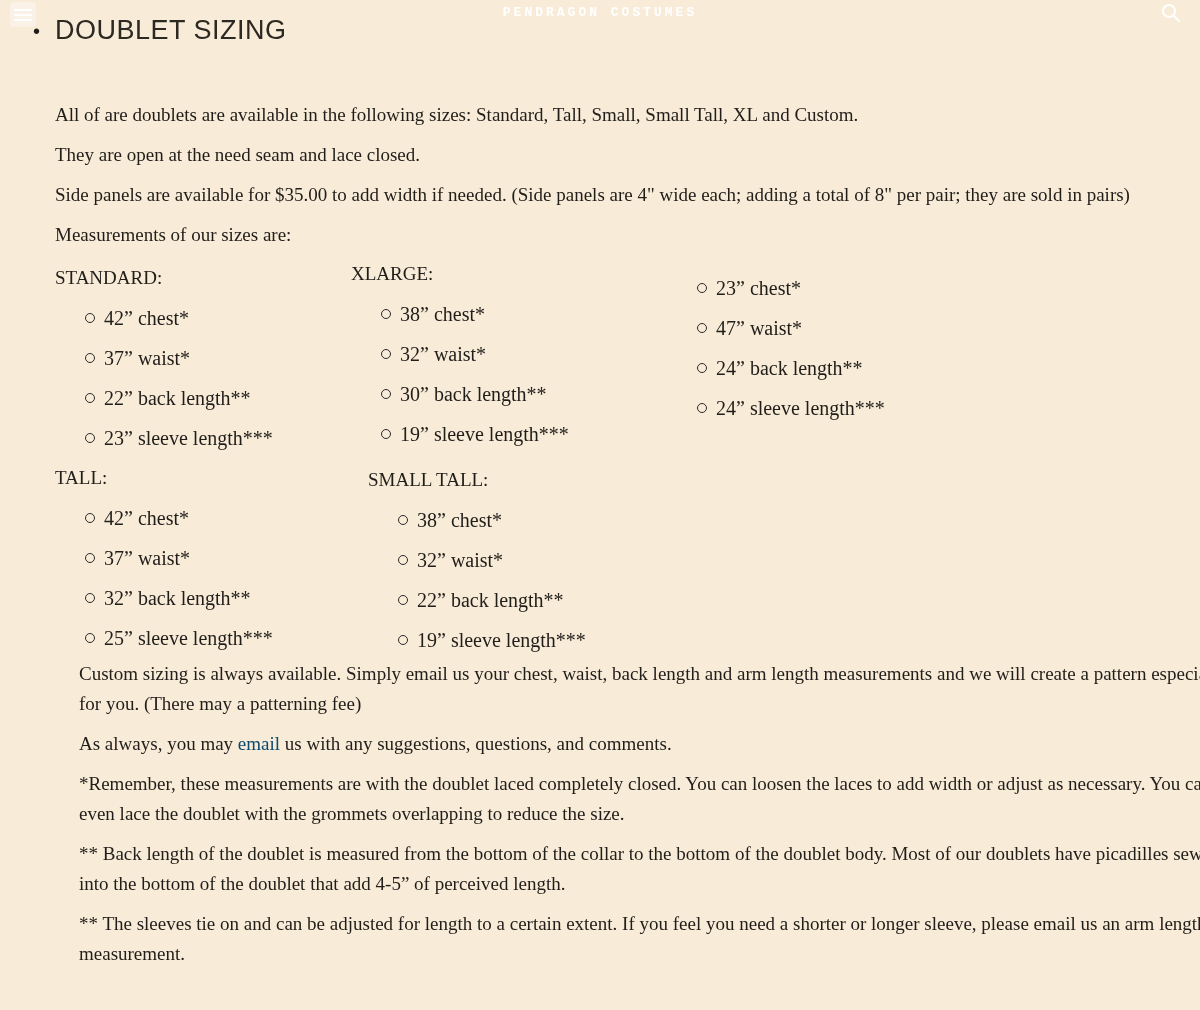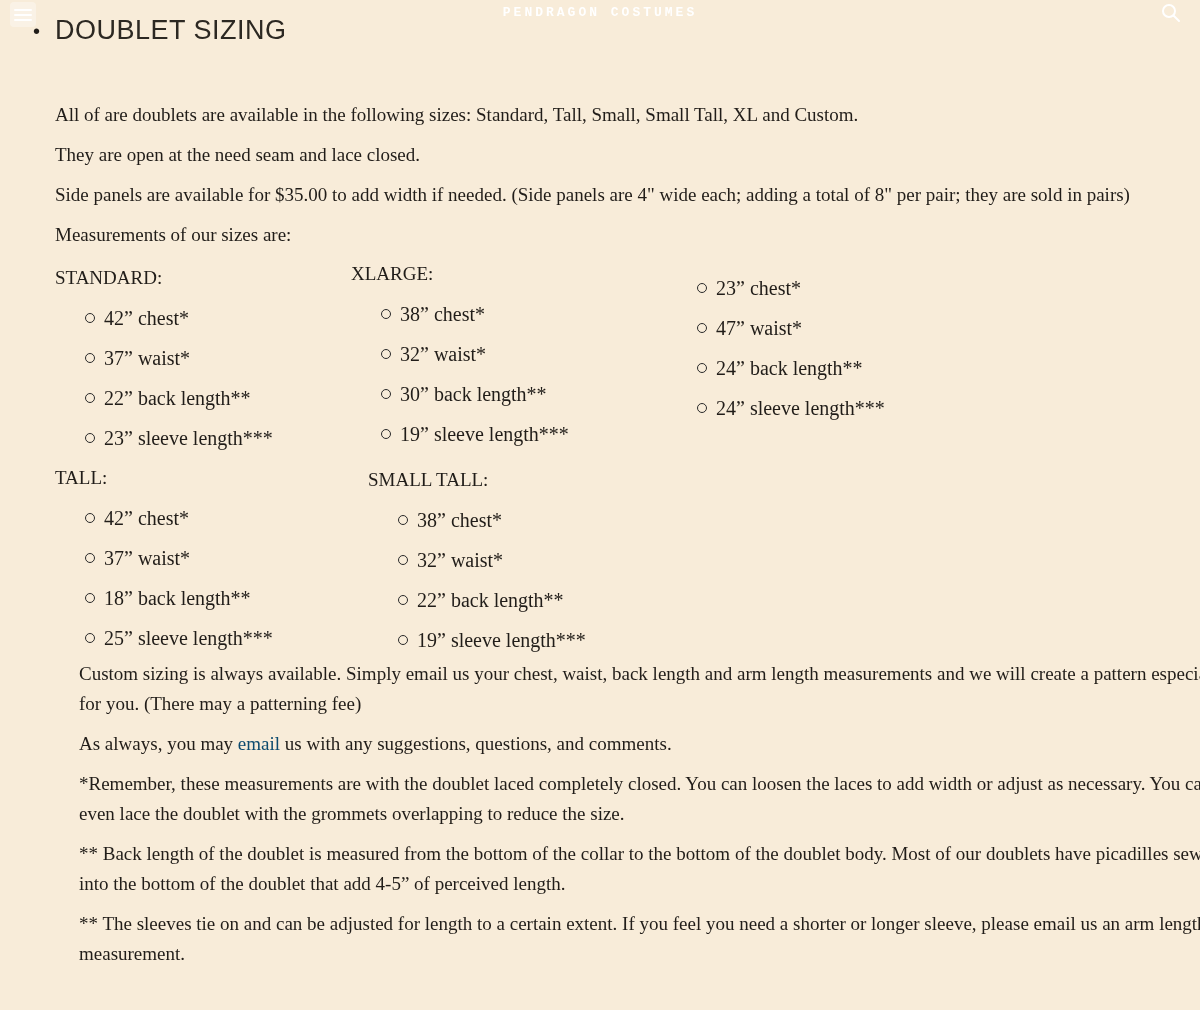--- a/index.html
+++ b/index.html
@@ -165,21 +165,21 @@
         <li>
             <span class="ring"></span>
             <span>42” chest*</span>
           </li>
         <li>
             <span class="ring"></span>
             <span>37” waist*</span>
           </li>
         <li>
             <span class="ring"></span>
-            <span>18” back length**</span>
+            <span>32” back length**</span>
           </li>
         <li>
             <span class="ring"></span>
             <span>25” sleeve length***</span>
           </li>
       </ul>
     </div>
 
     <div class="size-block small-tall-col">
       <h2>SMALL TALL:</h2>

